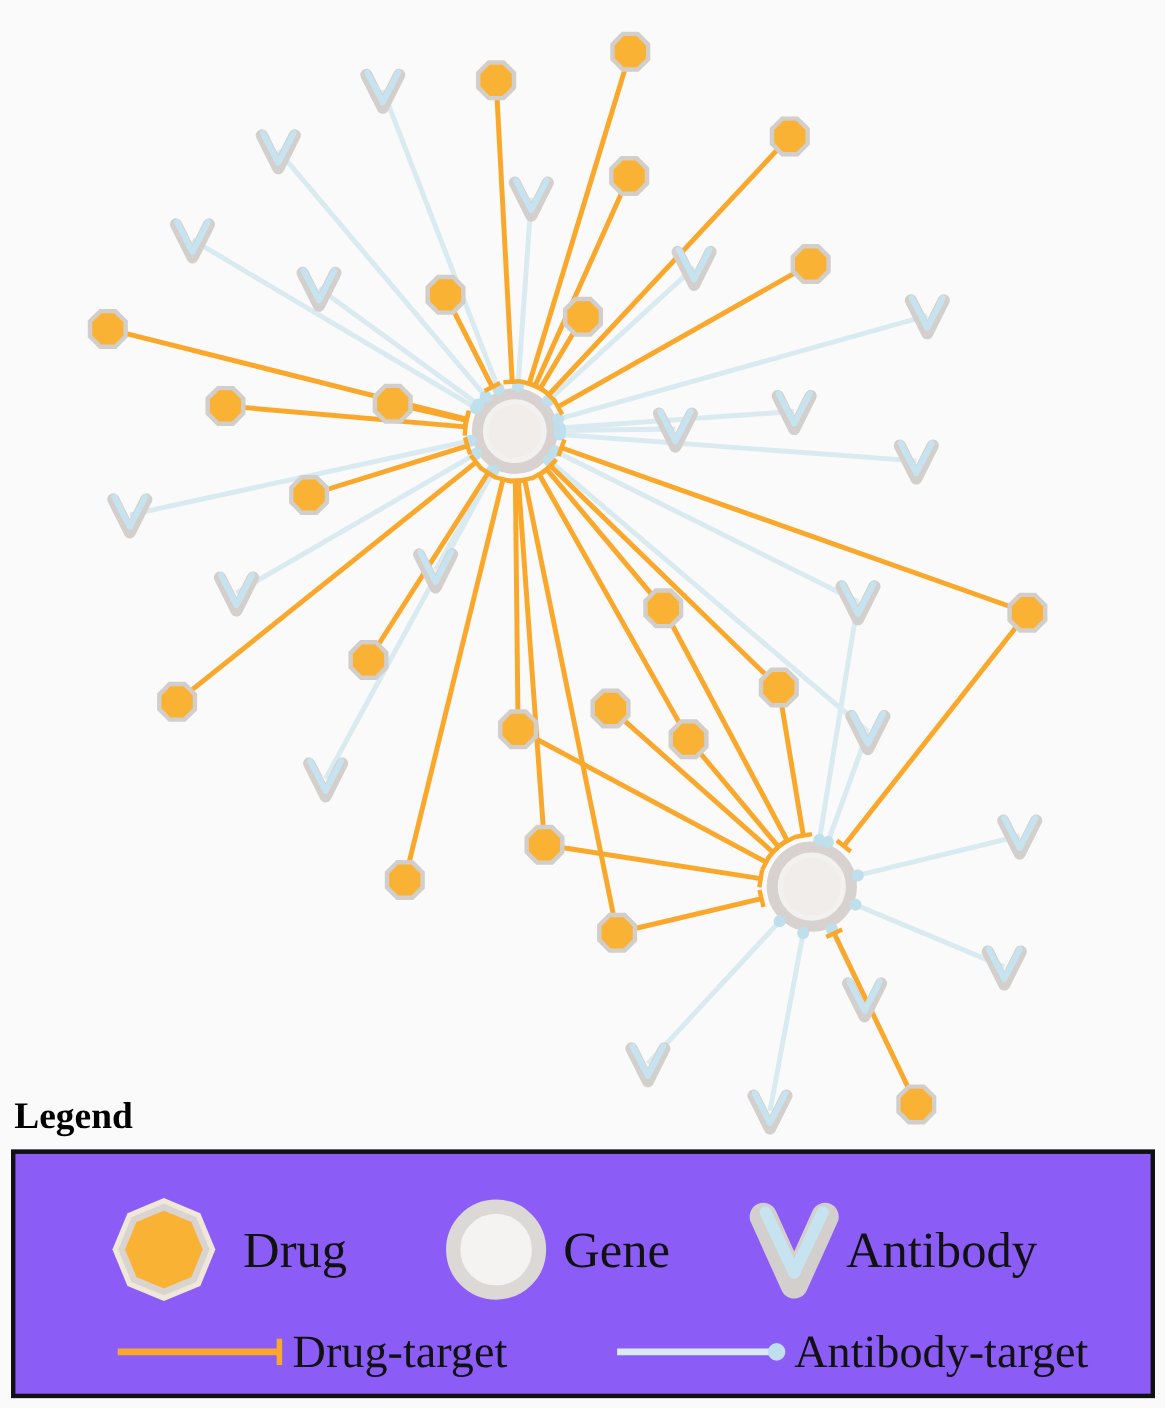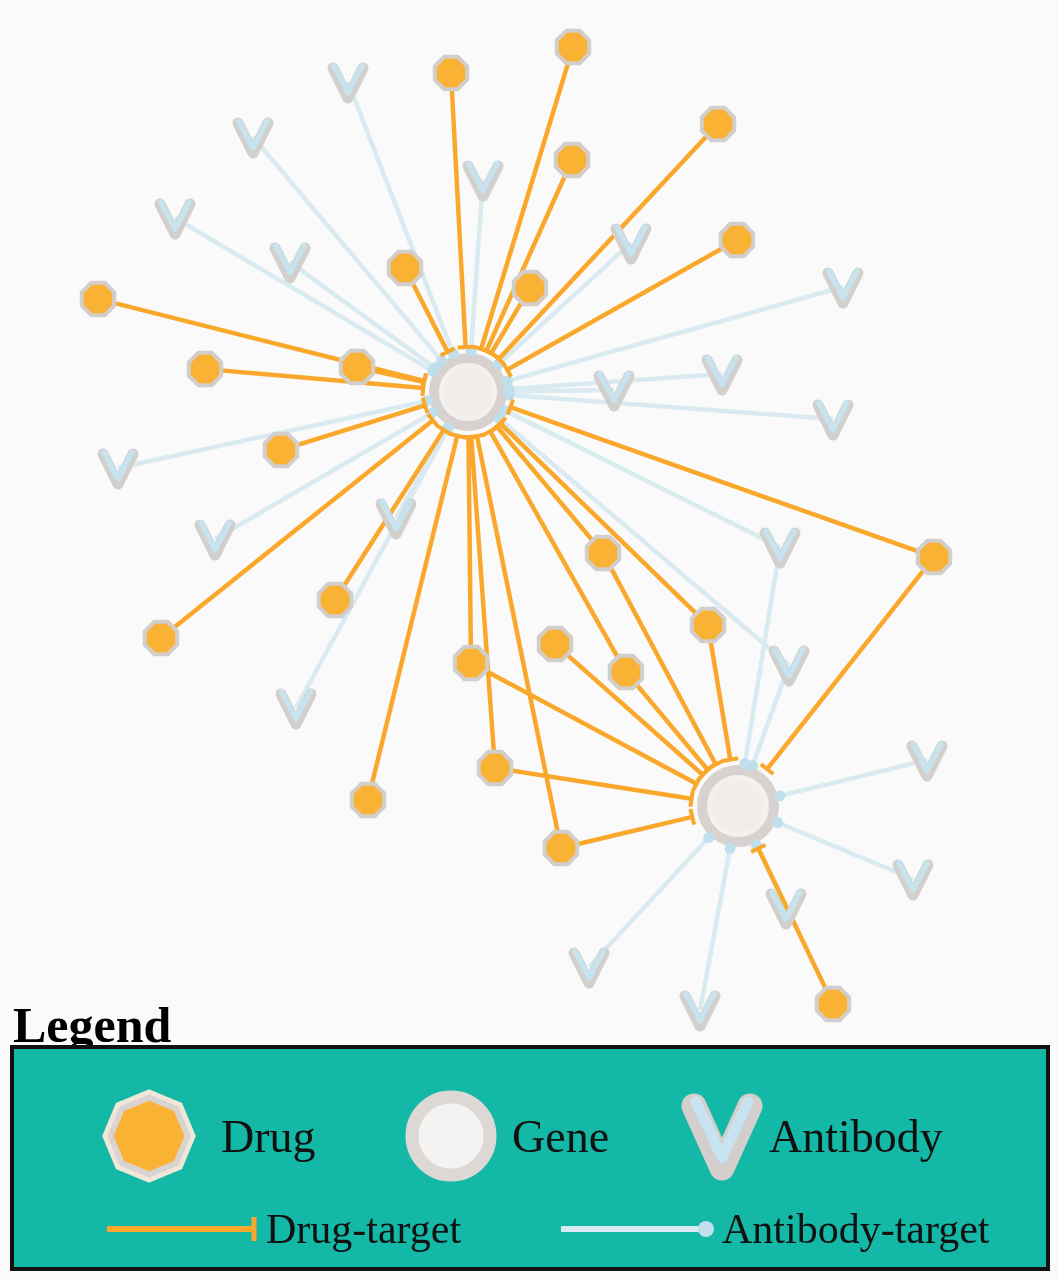--- a/index.html
+++ b/index.html
@@ -18,27 +18,27 @@
   }
   .gene-label{
     font-family:"DejaVu Sans", sans-serif;
     font-weight:bold;
     font-size:24px;
     fill:#2e2e2e;
   }
   #legend-title{
     position:absolute;left:13px;top:996px;
     font-family:"Liberation Serif", serif;
-    font-weight:bold;font-size:50px;color:#000;
+    font-weight:bold;font-size:34px;color:#000;
   }
   #legend-box{
     position:absolute;left:10px;top:1045px;
     width:1032px;height:218px;
     border:4px solid #111;
-    background:#14b8a6;
+    background:#8b5cf6;
   }
   #legend-svg{position:absolute;left:0;top:0;}
   .legend-item-text{
     font-family:"Liberation Serif", serif;
     font-size:46px;fill:#111;
   }
   .legend-edge-text{
     font-family:"Liberation Serif", serif;
     font-size:42px;fill:#111;
   }

